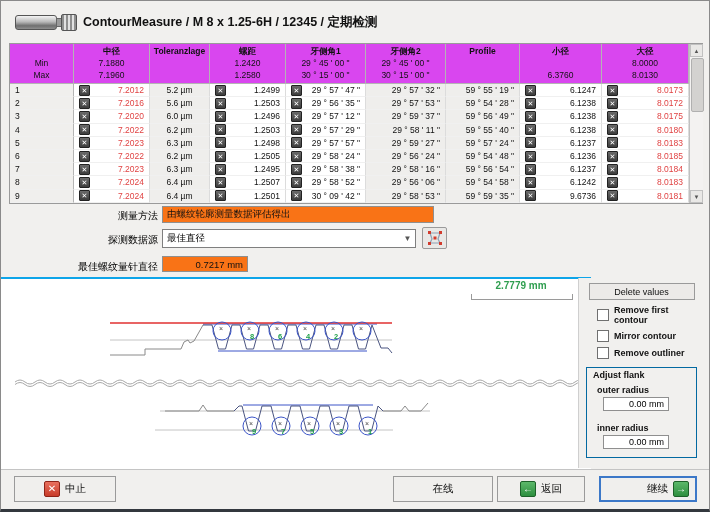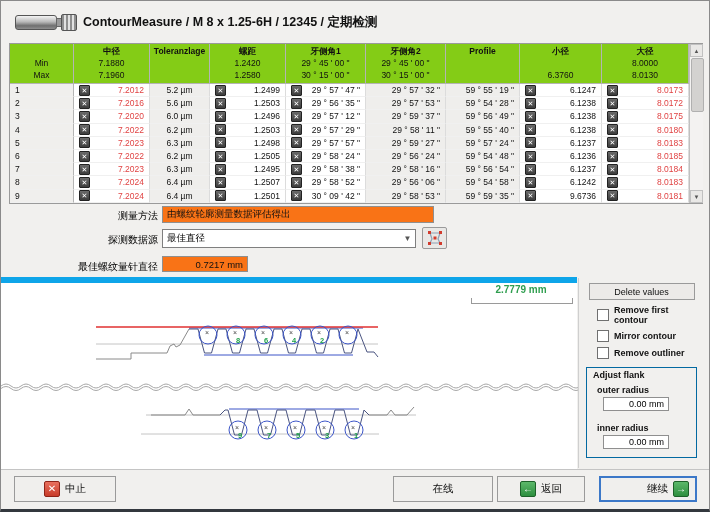--- a/index.html
+++ b/index.html
@@ -12,21 +12,21 @@
       background:linear-gradient(180deg,#f4f4f4,#b9b9b9 45%,#6f6f6f 75%,#8e8e8e);}
   .gauge .neck{position:absolute;left:41px;top:4px;width:4px;height:7px;background:#9a9a9a;border:1px solid #666;}
   .gauge .tip{position:absolute;left:46px;top:0;width:14px;height:15px;border:1px solid #555;border-radius:2px;
       background:repeating-linear-gradient(90deg,#8f8f8f 0 2px,#e2e2e2 2px 4px);}
   .title{position:absolute;left:82px;top:13px;font-size:12.5px;font-weight:bold;color:#111;}
   
   .tablewrap{position:absolute;left:8px;top:42px;width:694px;height:161px;border:1px solid #9a9a9a;
       background:#fff;display:flex;box-sizing:border-box;}
   .tbl{display:grid;grid-template-columns:64px 76px 60px 76px 80px 80px 74px 82px 87px;
       grid-template-rows:40px repeat(9,13.2px);font-size:8.5px;color:#111;}
-  .hcell{background:#84cc16;border-right:1px solid #b4b4b4;border-bottom:1px solid #b4b4b4;
+  .hcell{background:#d946ef;border-right:1px solid #b4b4b4;border-bottom:1px solid #b4b4b4;
       display:flex;flex-direction:column;align-items:center;line-height:12px;padding-top:1px;box-sizing:border-box;}
   .hcell .hl{font-weight:bold;}
   .hcell span{height:12px;}
   .cell{display:flex;align-items:center;border-right:1px solid #dcdcdc;border-bottom:1px solid #f0f0f0;
       padding:0 5px;box-sizing:border-box;background:#fff;}
   .cell.gray{background:#efeeec;}
   .cell.numc{background:#f0efed;border-right:1px solid #b4b4b4;}
   .cell .val{margin-left:auto;}
   .cell.center{justify-content:center;}
   .cell.center .val{margin-left:0;}
@@ -41,21 +41,21 @@
   
   .flabel{position:absolute;font-size:10px;color:#000;text-align:right;}
   .ybox{position:absolute;background:#f97316;border:1px solid #8f8f8f;font-size:9.5px;color:#111;
       padding:0 4px;box-sizing:border-box;font-family:inherit;}
   .combo{position:absolute;background:#fff;border:1px solid #7f7f7f;font-size:9.5px;display:flex;align-items:center;
       padding-left:4px;box-sizing:border-box;}
   .combo .arrow{margin-left:auto;width:15px;text-align:center;color:#555;font-size:8px;}
   .iconbtn{position:absolute;width:25px;height:22px;background:#e9e8e6;border:1px solid #9a9a9a;border-radius:2px;
       display:flex;align-items:center;justify-content:center;box-sizing:border-box;}
   
-  .contour{position:absolute;left:0;top:276px;width:576px;height:192px;background:#fff;border-top:6px solid #0ea5e9;}
+  .contour{position:absolute;left:0;top:276px;width:576px;height:192px;background:#fff;border-top:2px solid #0ea5e9;padding-left:14px;}
   .dimlabel{position:absolute;left:470px;top:1px;width:100px;text-align:center;font-size:10px;font-weight:bold;color:#2f9e4f;}
   .dimbracket{position:absolute;left:470px;top:15px;width:100px;height:5px;border-left:1px solid #9a9a9a;
       border-right:1px solid #9a9a9a;border-bottom:1px solid #9a9a9a;}
   
   .panel{position:absolute;left:577px;top:277px;width:126px;height:190px;background:#f1f0ee;border-left:1px solid #cfcfcf;
       box-sizing:border-box;padding-top:5px;}
   .pbtn{display:block;margin:0 auto;width:106px;height:17px;font-size:9px;background:#eceae8;border:1px solid #9a9a9a;
       font-family:inherit;color:#111;}
   .cbrow{display:flex;align-items:center;margin:5px 0 0 10px;font-size:9px;font-weight:bold;color:#111;padding-left:8px;}
   .cb{width:10px;height:10px;background:#fff;border:1px solid #707070;margin-right:5px;flex:0 0 auto;}

